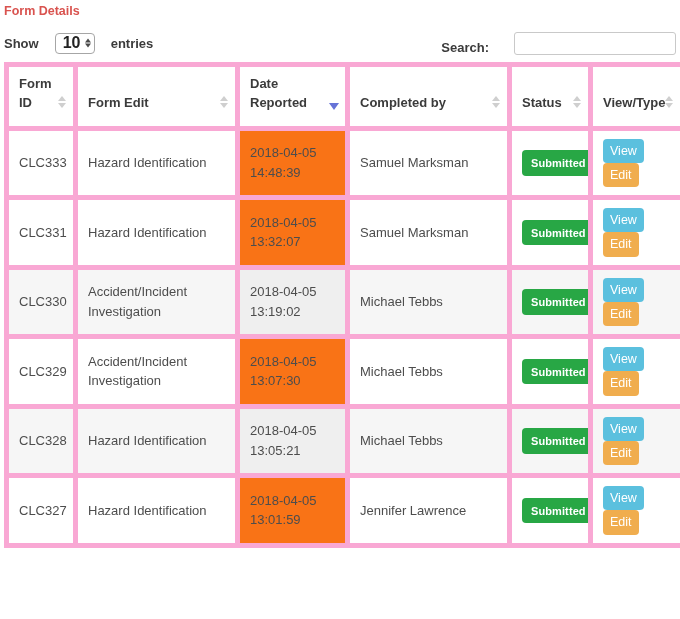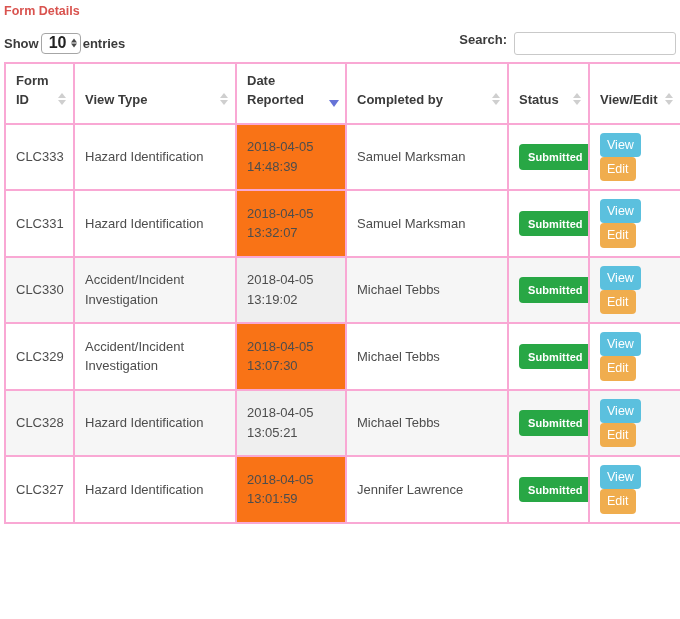--- a/index.html
+++ b/index.html
@@ -3,38 +3,38 @@
 <meta charset="utf-8">
 <style>
   * { box-sizing: border-box; }
   html,body { margin:0; padding:0; background:#fff; }
   body { font-family:"Liberation Sans","DejaVu Sans",sans-serif; }
   .screen { width:680px; height:619px; padding:4px 2px 16px 2px; overflow:hidden; background:#fff; }
 
   .page-title { color:#d9534f; font-weight:bold; font-size:12.5px; margin:0 0 13px 2px; }
 
   .controls { display:flex; justify-content:space-between; align-items:center; margin:0 2px 7px 2px; height:24px; }
-  .length-ctrl { display:flex; align-items:center; gap:2px; font-weight:bold; font-size:13px; color:#3b3b3b; }
+  .length-ctrl { display:flex; align-items:center; gap:16px; font-weight:bold; font-size:13px; color:#3b3b3b; }
   .select-wrap { position:relative; display:inline-block; }
   select.page-len {
     appearance:none; -webkit-appearance:none; -moz-appearance:none;
     width:40px; height:21px; border:1px solid #a6a6a6; border-radius:4px;
     background:#fff; font-weight:bold; font-size:16px; color:#222;
     padding:0 13px 1px 7px; font-family:inherit; line-height:1;
   }
   .stepper { position:absolute; right:4px; top:50%; transform:translateY(-50%);
     display:flex; flex-direction:column; gap:1px; pointer-events:none; }
   .tri-up-sm   { width:0; height:0; border-left:3.5px solid transparent; border-right:3.5px solid transparent; border-bottom:4.5px solid #4a4a4a; }
   .tri-down-sm { width:0; height:0; border-left:3.5px solid transparent; border-right:3.5px solid transparent; border-top:4.5px solid #4a4a4a; }
 
-  .search-ctrl { display:flex; align-items:flex-start; gap:7px; font-weight:bold; font-size:13px; color:#3b3b3b; }
+  .search-ctrl { display:flex; align-items:flex-end; gap:25px; font-weight:bold; font-size:13px; color:#3b3b3b; }
   .search-ctrl input { width:162px; height:23px; border:1px solid #c9c9c9; border-radius:3px; padding:2px 6px; font-size:13px; font-family:inherit; background:#fff; }
 
   table.forms { border-collapse:collapse; width:676px; margin-left:2px; table-layout:fixed; border:1px solid #e2e2e2; }
-  th, td { border:2px solid #f9a8d4;margin-top:39px; }
+  th, td { border:5px solid #f9a8d4;margin-top:39px; }
   thead th {
     height:57px; padding:8px 16px 13px 10px; text-align:left; vertical-align:bottom;
     font-size:13px; font-weight:bold; color:#3b3b3b; background:#fff;
     position:relative; border-bottom:1px solid #d2d2d2; line-height:1.45;
   }
   tbody td {
     height:55px; padding:8px 10px; vertical-align:middle;
     font-size:13px; color:#4d4d4d; background:#fff; line-height:1.5;
     overflow:hidden;
   }
@@ -95,21 +95,21 @@
     <thead>
       <tr>
         <th>
           <span>Form ID</span>
           <span class="sort-both">
               <span class="tri-up-g"></span>
               <span class="tri-down-g"></span>
             </span>
         </th>
         <th>
-          <span>View Type</span>
+          <span>Form Edit</span>
           <span class="sort-both">
               <span class="tri-up-g"></span>
               <span class="tri-down-g"></span>
             </span>
         </th>
         <th>
           <span>Date Reported</span>
           <span class="sort-desc-tri"></span>
         </th>
         <th>
@@ -120,21 +120,21 @@
             </span>
         </th>
         <th>
           <span>Status</span>
           <span class="sort-both">
               <span class="tri-up-g"></span>
               <span class="tri-down-g"></span>
             </span>
         </th>
         <th>
-          <span>View/Edit</span>
+          <span>View/Type</span>
           <span class="sort-both">
               <span class="tri-up-g"></span>
               <span class="tri-down-g"></span>
             </span>
         </th>
       </tr>
     </thead>
     <tbody>
 
 

